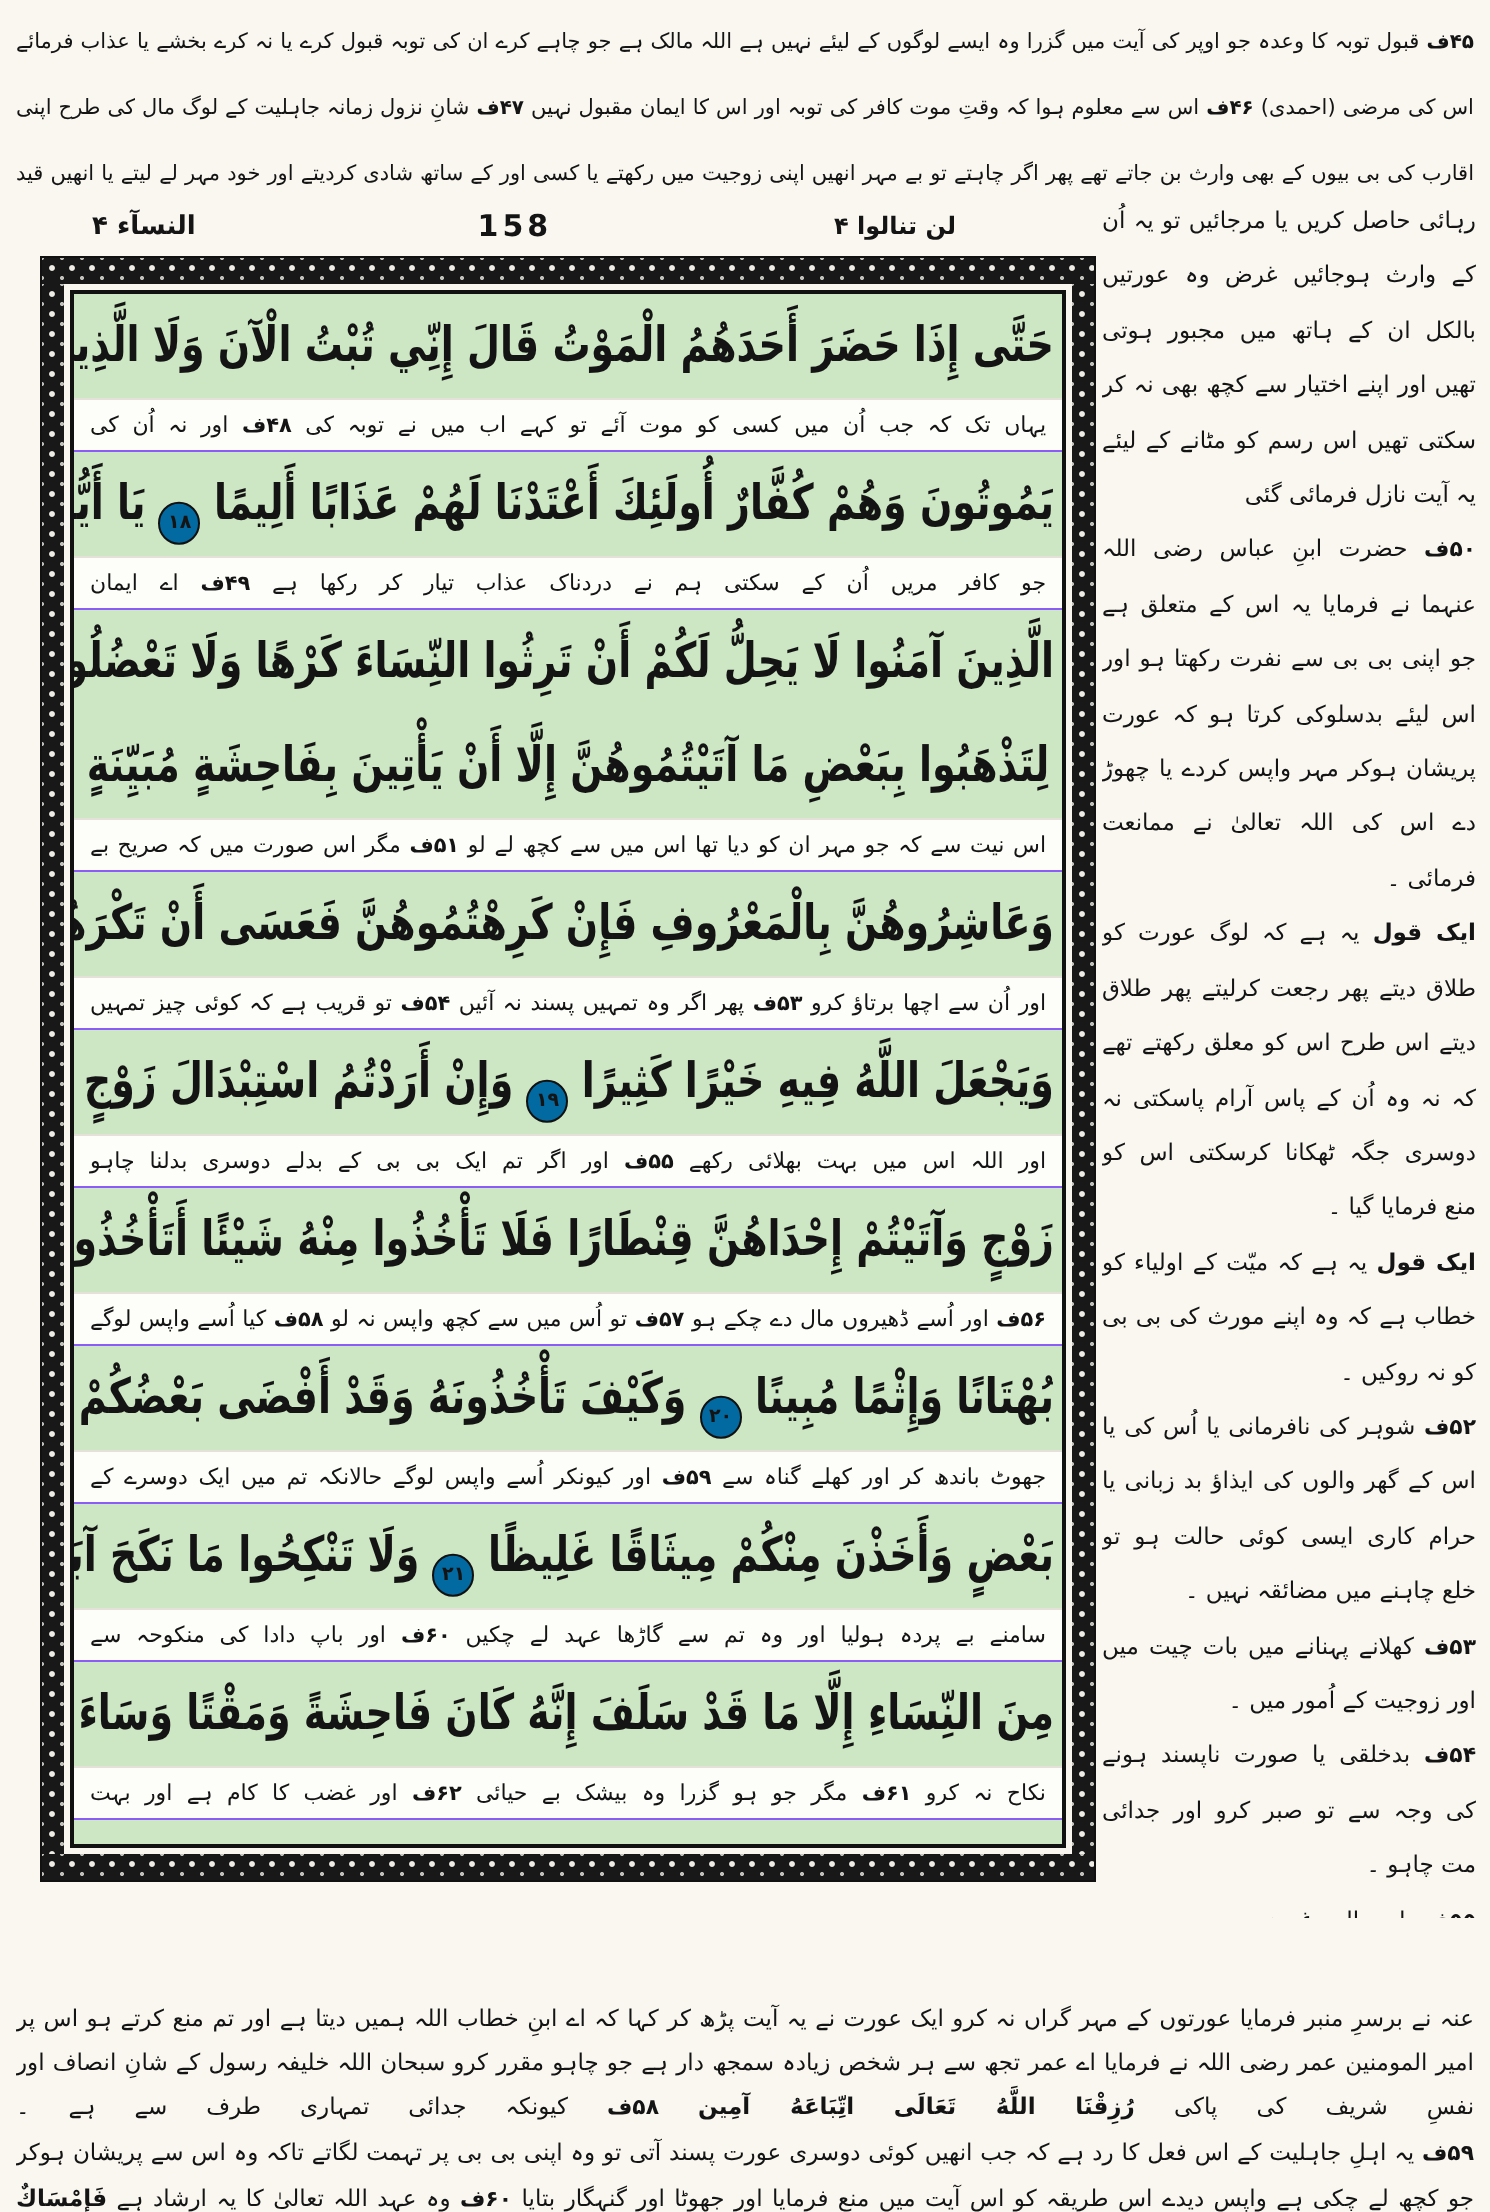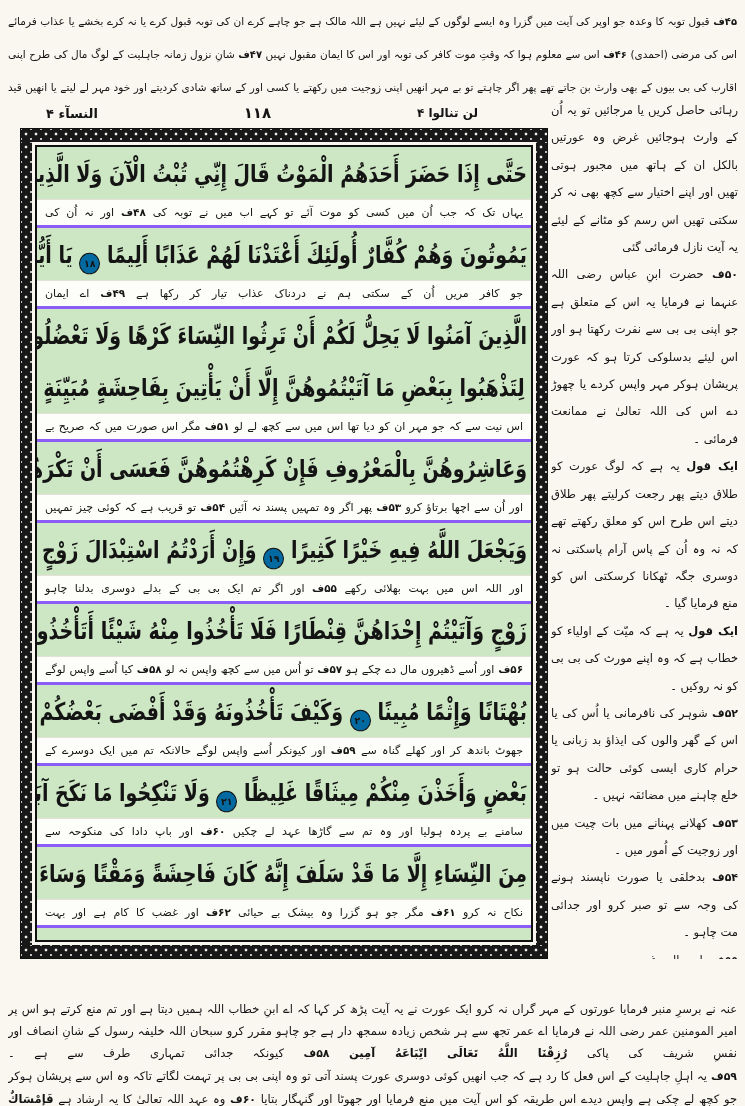--- a/index.html
+++ b/index.html
@@ -45,21 +45,21 @@
   .orn-v{width:11px;flex:0 0 11px;}
   .frame{flex:1;padding:3px;background:#f8f6ef;min-width:0;}
   .frame2{border:2px solid #111;background:#cde6c3;padding-bottom:12px;}
 
   .row-ar{height:52px;overflow:hidden;direction:rtl;padding:0 4px;text-align:center;}
   .row-ar .line{
     font-size:19px;font-weight:bold;line-height:52px;white-space:nowrap;
     transform:scaleY(1.28);transform-origin:50% 50%;
   }
   .row-ur{height:25px;background:#fdfdf9;direction:rtl;display:flex;align-items:flex-start;
-    padding:0 8px;overflow:hidden;border-top:1px solid #e4e2d8;border-bottom:3px solid #8b5cf6;}
+    padding:0 8px;overflow:hidden;border-top:1px solid #e4e2d8;border-bottom:1px solid #8b5cf6;}
   .row-ur .uline{width:100%;max-height:25px;font-size:11px;line-height:25px;
     text-align:justify;text-align-last:justify;}
 
   .fn{font-weight:bold;font-size:.95em;}
   .ld{font-weight:bold;}
   .inar{font-weight:bold;}
   .ayah{
     display:inline-block;width:19px;height:19px;border:1.5px solid #111;border-radius:50%;
     background:#0369a1;font-size:9.5px;font-weight:bold;line-height:19px;text-align:center;
     vertical-align:-4px;transform:scaleY(.8);
@@ -81,21 +81,21 @@
 </style>
 </head>
 <body>
 
 <div class="page">
 
   <p class="header rtl" id="header-note"><span class="fn">۴۵ف</span> <span>قبول توبہ کا وعدہ جو اوپر کی آیت میں گزرا وہ ایسے لوگوں کے لیئے نہیں ہے اللہ مالک ہے جو چاہے کرے ان کی توبہ قبول کرے یا نہ کرے بخشے یا عذاب فرمائے اس کی مرضی (احمدی)</span> <span class="fn">۴۶ف</span> <span>اس سے معلوم ہوا کہ وقتِ موت کافر کی توبہ اور اس کا ایمان مقبول نہیں</span> <span class="fn">۴۷ف</span> <span>شانِ نزول زمانہ جاہلیت کے لوگ مال کی طرح اپنی اقارب کی بی بیوں کے بھی وارث بن جاتے تھے پھر اگر چاہتے تو بے مہر انھیں اپنی زوجیت میں رکھتے یا کسی اور کے ساتھ شادی کردیتے اور خود مہر لے لیتے یا انھیں قید کر رکھتے کہ جو ورثہ انھوں نے پایا ہے وہ دے کر</span> </p>
 
   <div class="pagerow">
     <span class="juz">لن تنالوا ۴</span>
-    <span class="pnum">۱۱۸</span>
+    <span class="pnum">158</span>
     <span class="surah">النسآء ۴</span>
   </div>
 
   <div class="panel">
     <div class="orn orn-h"></div>
     <div class="panel-mid">
       <div class="orn orn-v"></div>
       <div class="frame">
         <div class="frame2" id="verse-rows">
             <div class="row-ar">

